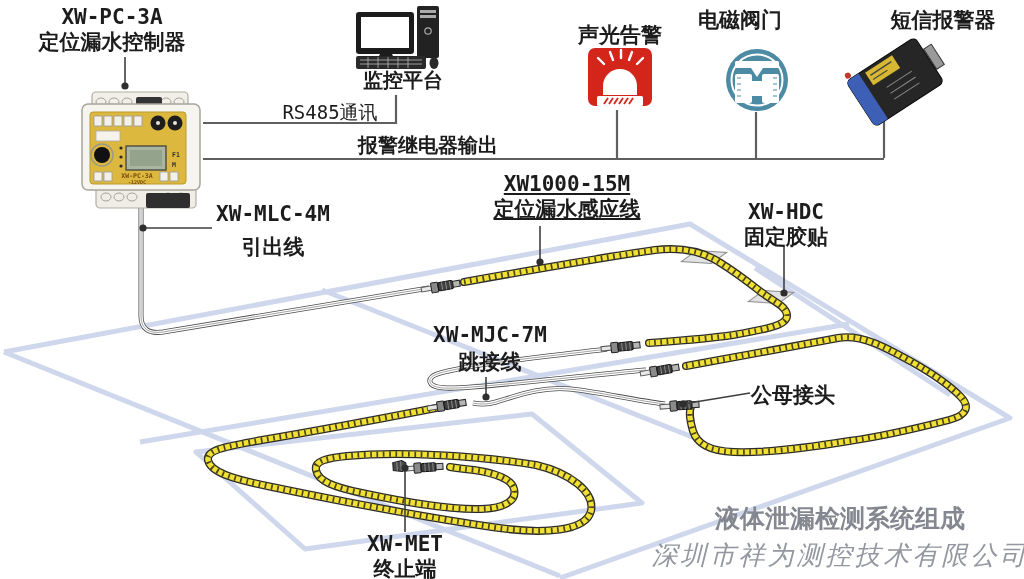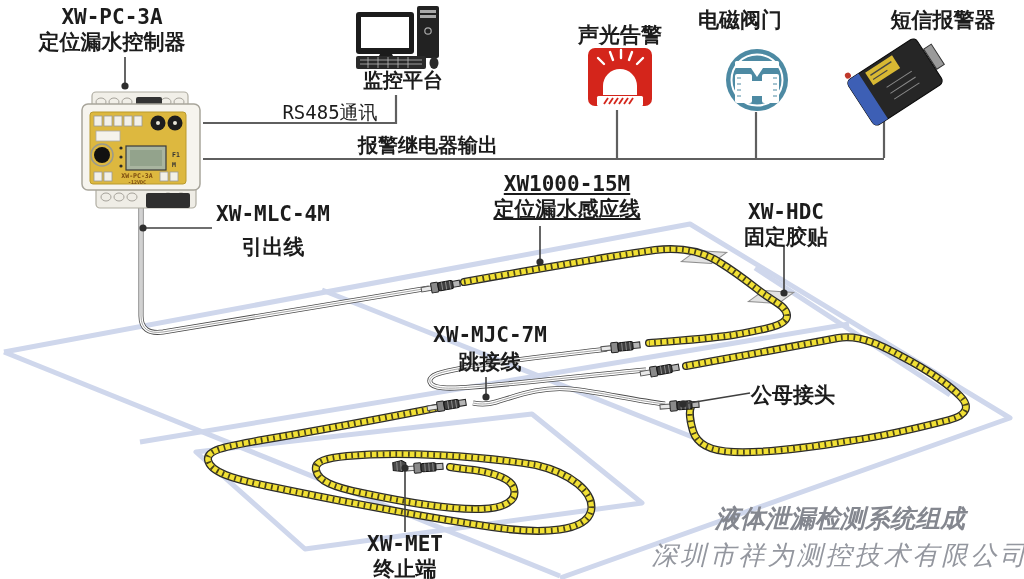--- a/index.html
+++ b/index.html
@@ -19,21 +19,21 @@
   .dot{fill:#2e2e2e;}
   
   .lbl{position:absolute;transform:translateX(-50%);text-align:center;color:#1c1c1c;
        white-space:nowrap;line-height:1.2;}
   .b21{font-size:21px;font-weight:700;}
   .b20{font-size:20px;font-weight:600;}
   .b19{font-size:19px;font-weight:400;}
   .gap-wide{line-height:1.55;}
   .gap-med{line-height:1.3;margin-left:12px;}
   .footer-title{position:absolute;transform:translateX(-50%);font-family:"DejaVu Serif",serif;
-       font-style:italic;font-weight:700;font-size:25px;color:#84878f;white-space:nowrap;}
+       font-weight:700;font-size:25px;color:#84878f;white-space:nowrap;}
   .footer-co{position:absolute;transform:translateX(-50%);font-family:"DejaVu Serif",serif;
        font-style:italic;font-size:26px;color:#94979f;letter-spacing:3px;white-space:nowrap;}
   .panel-txt{font-family:"DejaVu Sans Mono",monospace;font-weight:700;}
 </style>
 </head>
 <body>
 
 <div id="canvas">
 
 <svg id="scene" width="1024" height="579" viewBox="0 0 1024 579">

